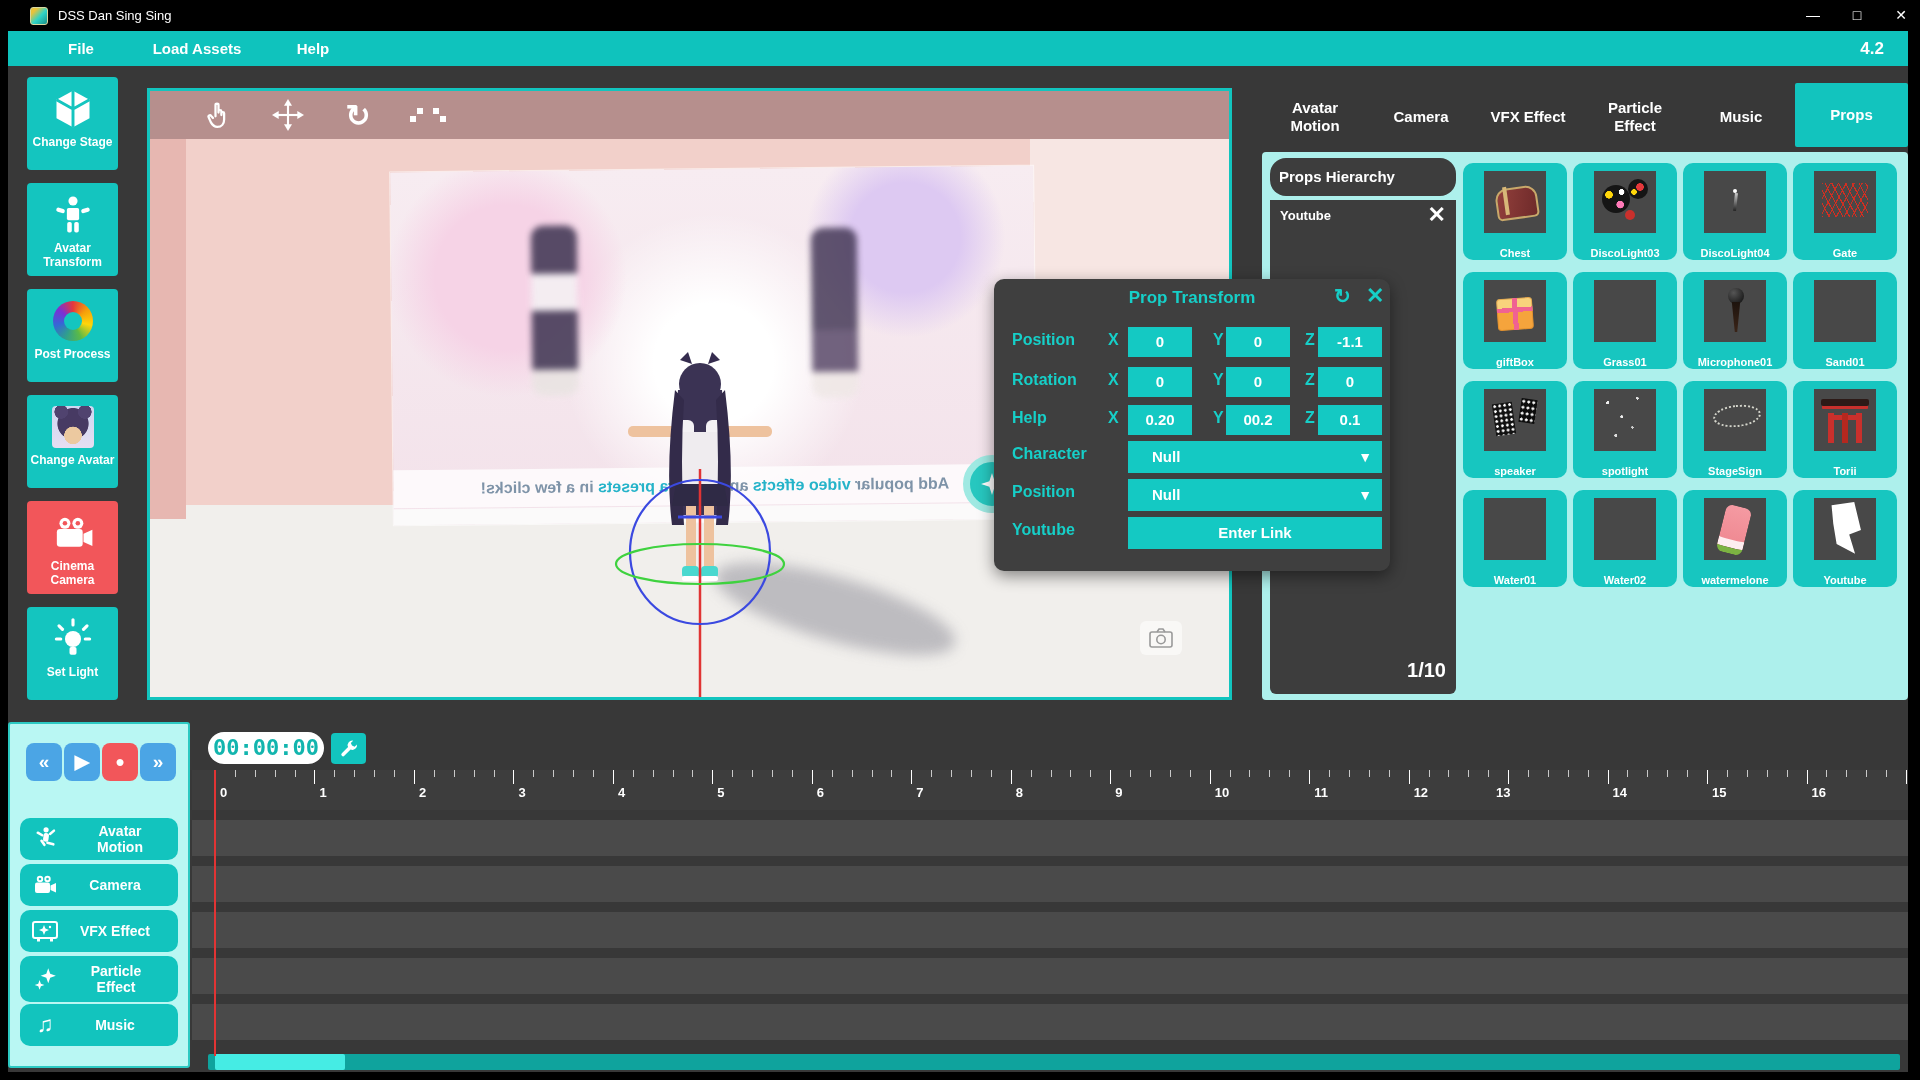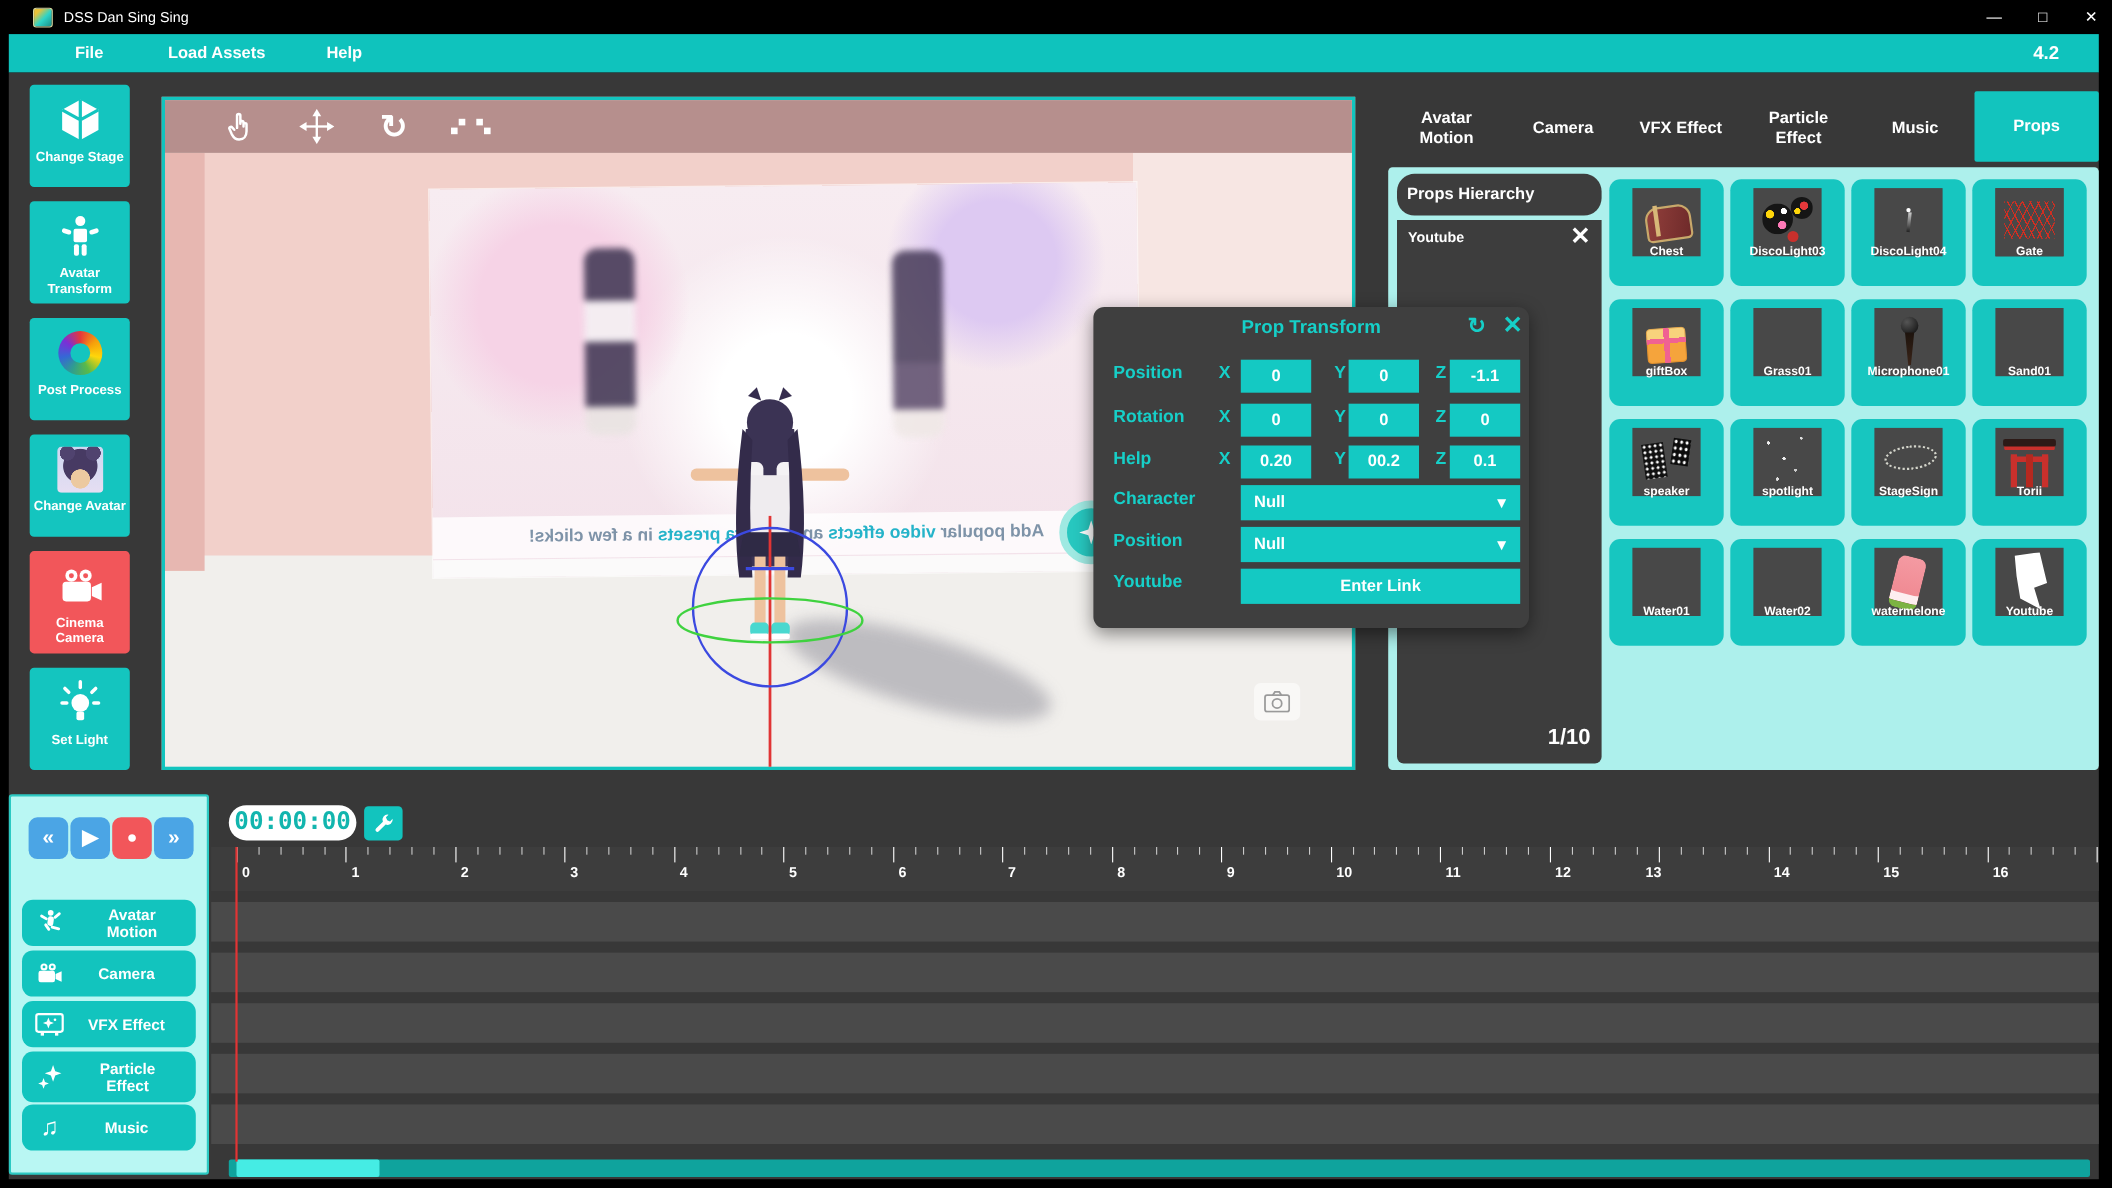--- a/index.html
+++ b/index.html
@@ -12,21 +12,21 @@
     background:linear-gradient(135deg,#e8c23a 20%,#2fd4c7 55%,#1a8f88 100%); border:1px solid #d8d8a0; }
   #app-title { position:absolute; left:58px; top:8px; color:#fff; font-size:13px; }
   .winbtn { position:absolute; top:4px; width:30px; height:22px; color:#fff; font-size:14px;
     text-align:center; line-height:22px; }
   #btn-min { left:1798px; } #btn-max { left:1842px; } #btn-close { left:1886px; }
 
   #menubar { position:absolute; left:8px; top:31px; width:1900px; height:35px; background:#0fc3bd; }
   .menu-item { position:absolute; top:0; height:35px; line-height:35px; color:#fff; font-weight:bold;
     font-size:15px; text-align:center; }
   #menu-file { left:40px; width:66px; } #menu-load { left:118px; width:142px; } #menu-help { left:272px; width:66px; }
-  #menu-version { position:absolute; right:36px; top:0; height:35px; line-height:35px; color:#fff; font-weight:bold; font-size:17px; }
+  #menu-version { position:absolute; right:24px; top:0; height:35px; line-height:35px; color:#fff; font-weight:bold; font-size:17px; }
 
   #content-bg { position:absolute; left:8px; top:66px; width:1900px; height:1006px; background:#383838; }
 
   
   .side-btn { position:absolute; left:27px; width:91px; height:93px; background:#14c5bf; border-radius:4px;
     display:flex; flex-direction:column; align-items:center; justify-content:flex-start; padding-top:9px; }
   .side-btn.red { background:#f2565a; }
   .side-btn .icon-box { width:46px; height:46px; display:flex; align-items:center; justify-content:center; }
   .side-btn .lbl { color:#fff; font-weight:bold; font-size:12px; line-height:14px; text-align:center;
     margin-top:3px; width:84px; }
@@ -103,21 +103,21 @@
     border-radius:16px; color:#fff; font-weight:bold; font-size:15px; line-height:38px; padding-left:9px; }
   #hier-body { position:absolute; left:1270px; top:200px; width:186px; height:494px; background:#3d3d3d; border-radius:0 0 6px 6px; }
   #hier-item { position:absolute; left:10px; top:8px; color:#fff; font-weight:bold; font-size:13px; }
   #hier-close { position:absolute; right:10px; top:2px; color:#fff; font-weight:bold; font-size:22px; }
   #hier-page { position:absolute; right:10px; bottom:12px; color:#fff; font-weight:bold; font-size:20px; }
 
   #props-grid { position:absolute; left:1463px; top:163px; width:446px; display:grid;
     grid-template-columns:repeat(4,104px); column-gap:6px; row-gap:12px; }
   .prop-tile { width:104px; height:97px; background:#17c6c0; border-radius:10px; position:relative; }
   .prop-thumb { position:absolute; left:21px; top:8px; width:62px; height:62px; background:#484848; overflow:hidden; }
-  .prop-label { position:absolute; left:0; top:60px; width:100%; text-align:center; color:#fff;
+  .prop-label { position:absolute; left:0; top:84px; width:100%; text-align:center; color:#fff;
     font-weight:bold; font-size:11px; line-height:12px; }
 
   
   .thumb-chest::before { content:""; position:absolute; left:12px; top:16px; width:38px; height:28px;
     background:linear-gradient(105deg,#93403c,#6e2a2a); border:2px solid #c9a86a; border-radius:12px 12px 5px 5px; transform:rotate(-8deg); }
   .thumb-chest::after { content:""; position:absolute; left:20px; top:16px; width:4px; height:28px; background:#d8b878; transform:rotate(-8deg); }
   .thumb-discolight03::before { content:""; position:absolute; left:8px; top:14px; width:28px; height:28px; border-radius:50%;
     background:radial-gradient(circle 4px at 25% 35%,#ffd60a 90%,transparent),
                radial-gradient(circle 4px at 65% 70%,#ff7ab8 90%,transparent),
                radial-gradient(circle 3px at 70% 25%,#fff 90%,transparent),#151515; }
@@ -182,21 +182,21 @@
   #dialog-refresh { position:absolute; left:340px; top:5px; color:#16cfc8; font-weight:bold; font-size:20px; }
   #dialog-close { position:absolute; left:372px; top:4px; color:#16cfc8; font-weight:bold; font-size:22px; }
   .dlg-row { position:absolute; left:0; width:100%; height:30px; }
   .dlg-label { position:absolute; left:18px; top:4px; color:#16cfc8; font-weight:bold; font-size:16px; }
   .axis { position:absolute; top:4px; color:#16cfc8; font-weight:bold; font-size:16px; }
   .ax-x { left:114px; } .ax-y { left:219px; } .ax-z { left:311px; }
   .dlg-field { position:absolute; top:0; width:64px; height:30px; background:#14c9c3; color:#fff;
     font-weight:bold; font-size:15px; text-align:center; line-height:30px; }
   .f1 { left:134px; } .f2 { left:232px; } .f3 { left:324px; }
   .dlg-drop { position:absolute; left:134px; width:254px; height:32px; background:#14c9c3; color:#fff;
-    font-weight:bold; font-size:15px; line-height:32px; padding-left:12px; }
+    font-weight:bold; font-size:15px; line-height:32px; padding-left:24px; }
   .dlg-drop .caret { position:absolute; right:10px; top:0; font-size:14px; }
   #dlg-btn { position:absolute; left:134px; width:254px; height:32px; background:#14c9c3; color:#fff;
     font-weight:bold; font-size:15px; text-align:center; line-height:32px; }
 
   
   #transport-panel { position:absolute; left:8px; top:722px; width:182px; height:346px; background:#b9f7f3;
     border:2px solid #2cc9c2; border-radius:3px; }
   .tbtn { position:absolute; top:19px; width:36px; height:38px; border-radius:8px; background:#4ba5e5;
     color:#fff; font-weight:bold; font-size:19px; text-align:center; line-height:38px; }
   #t-back { left:16px; } #t-play { left:54px; } #t-rec { left:92px; background:#f2565a; font-size:16px; } #t-fwd { left:130px; }

